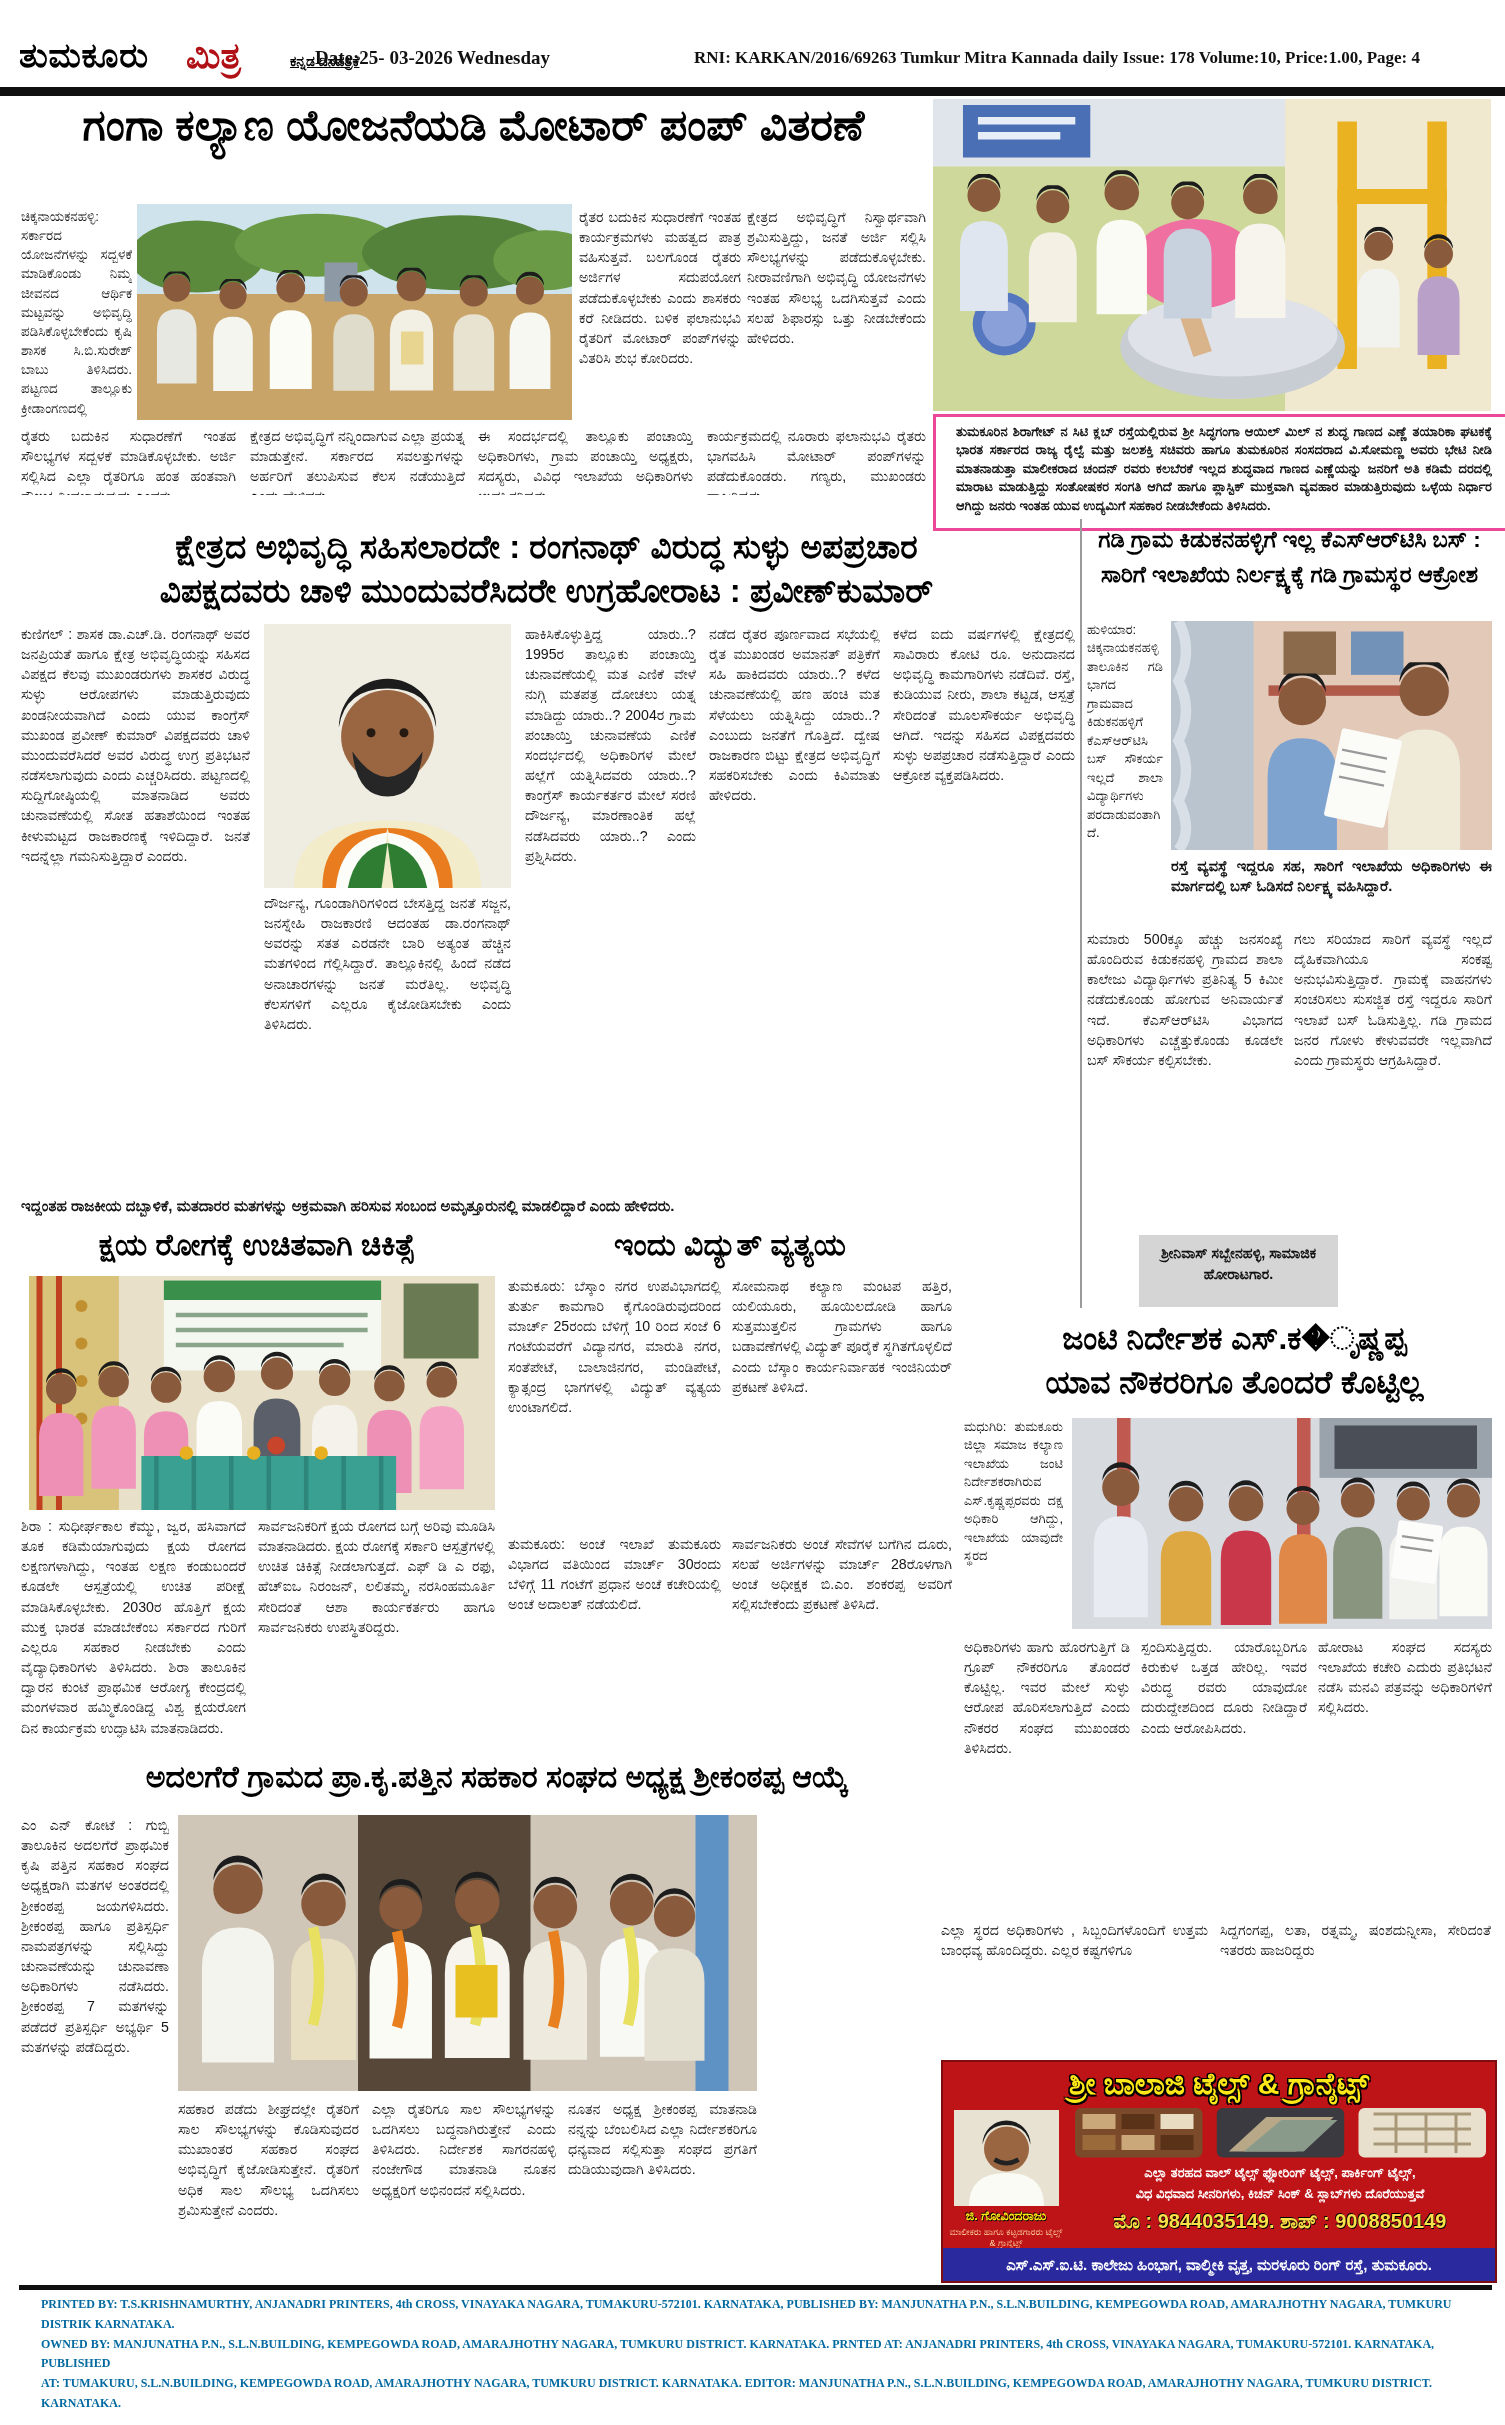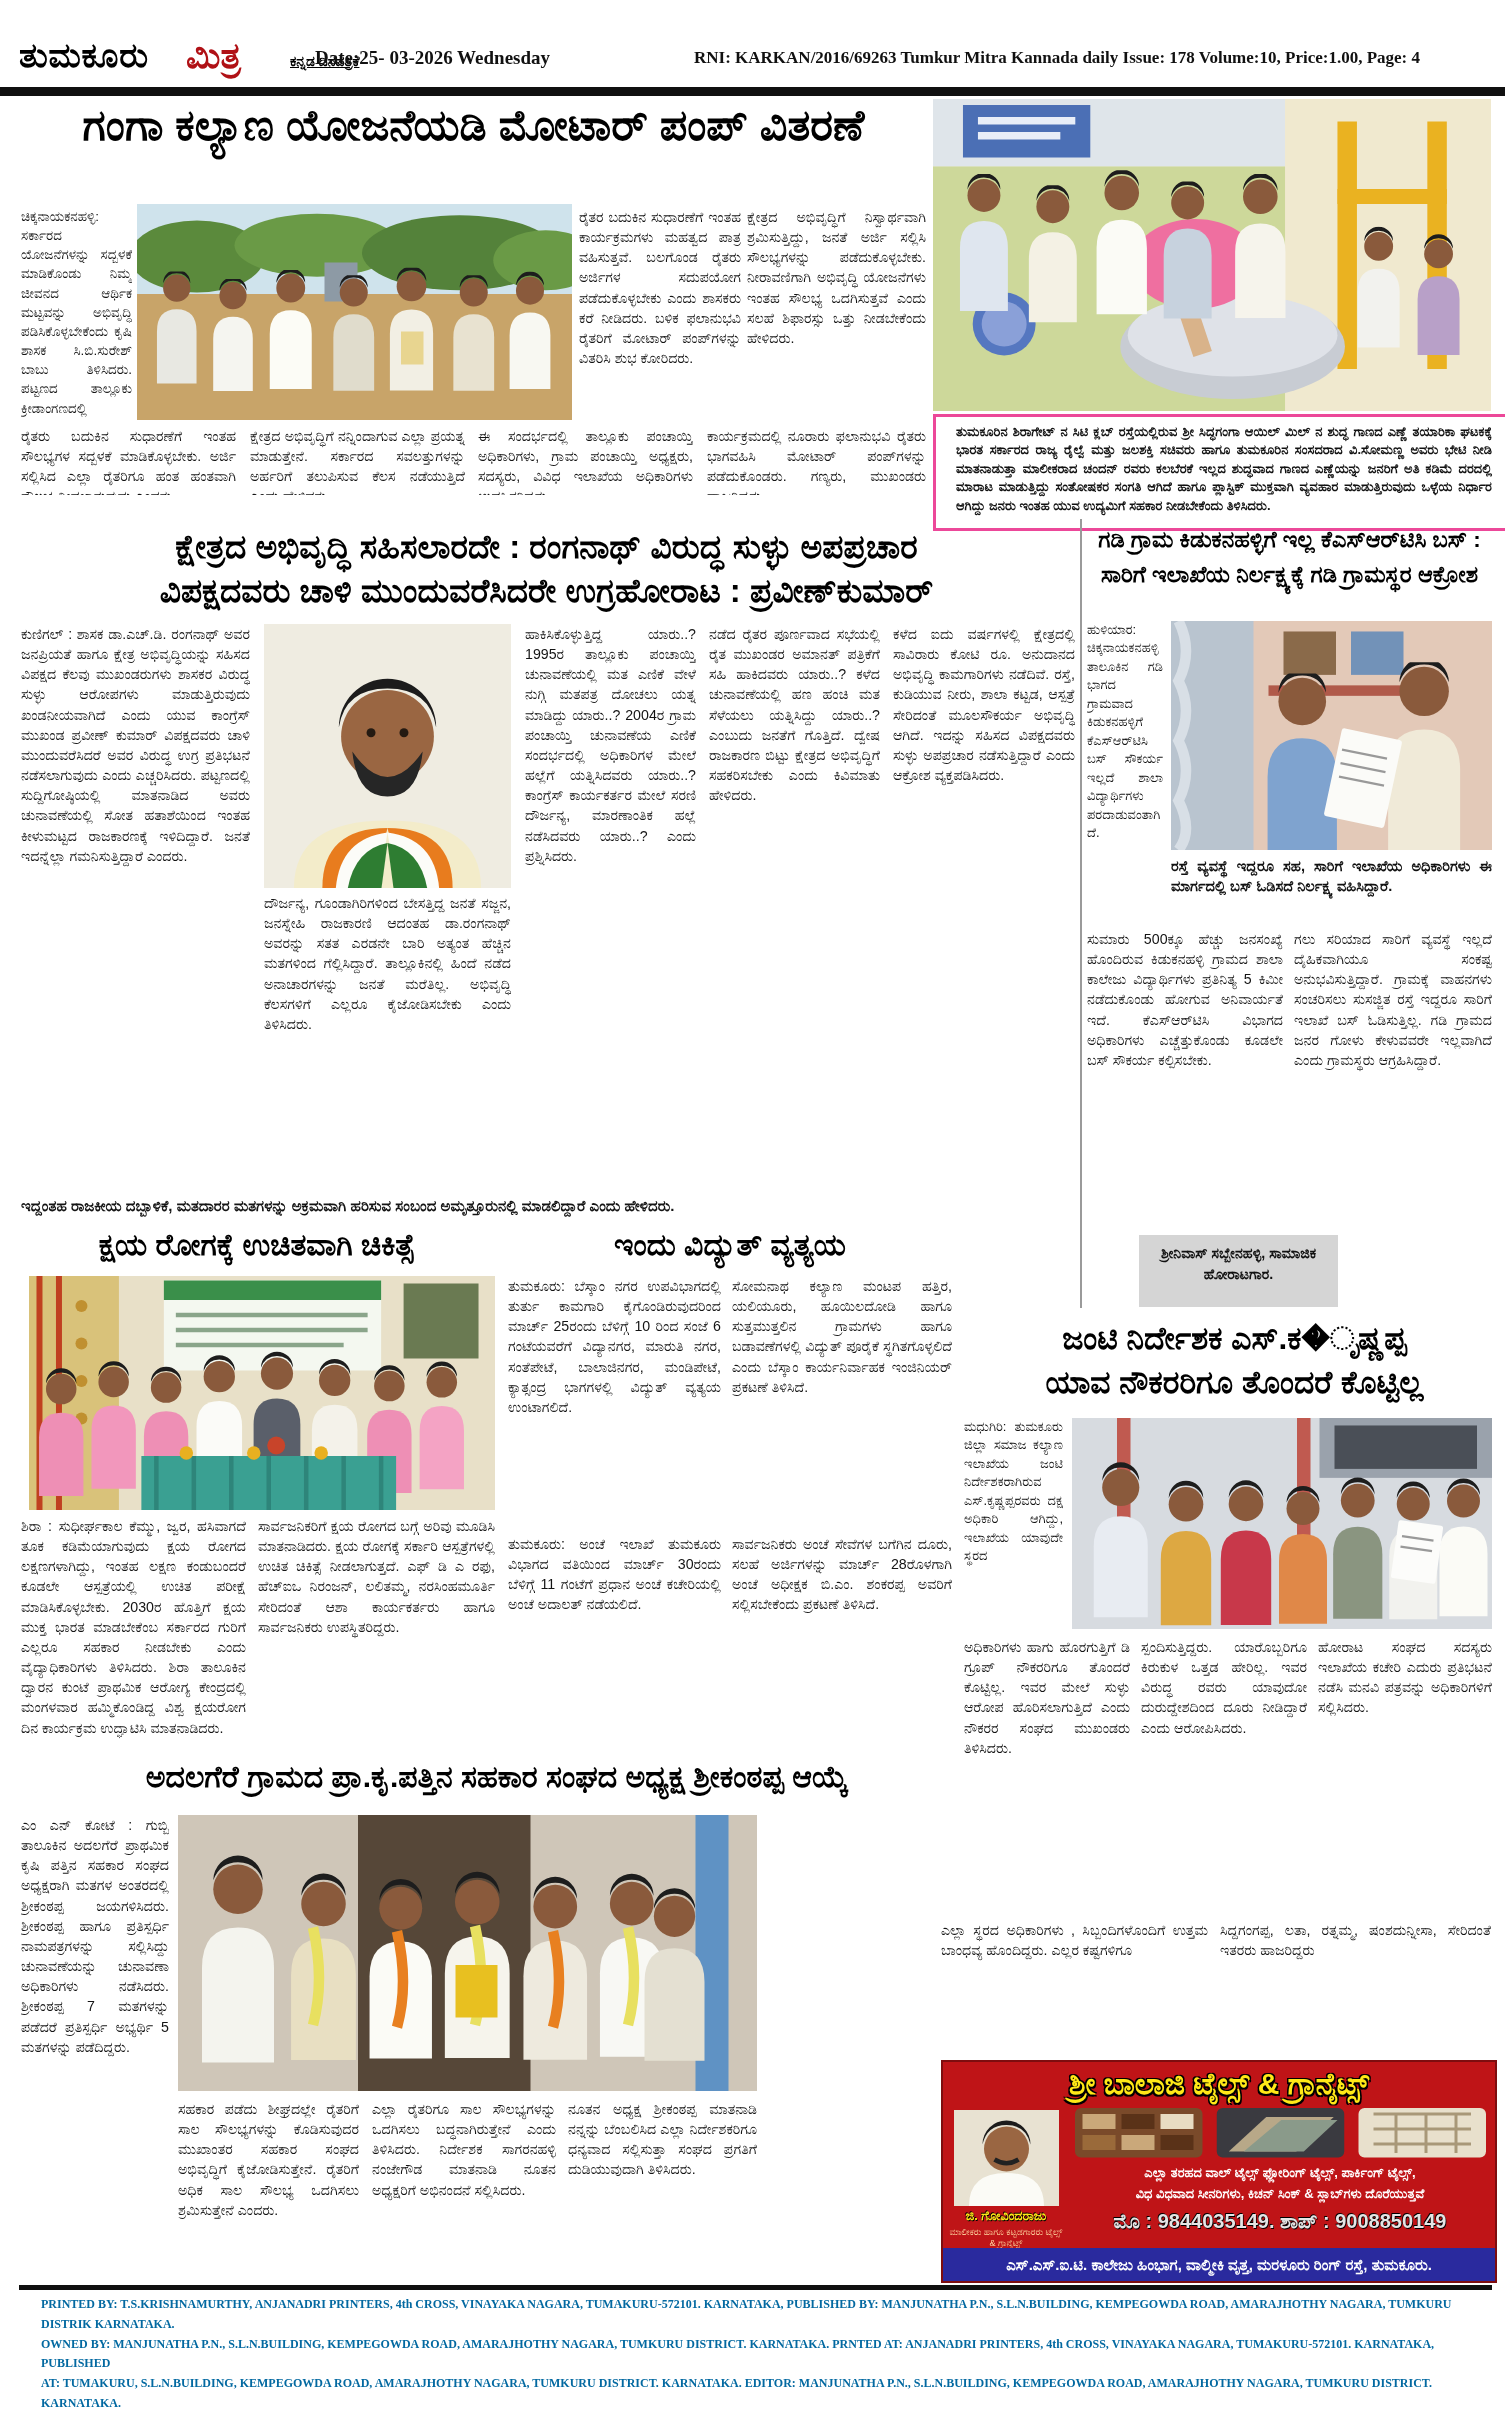--- a/index.html
+++ b/index.html
@@ -27,21 +27,21 @@
           padding:7.5px 6px;line-height:1.5;overflow:hidden;}
   .phcap{position:absolute;font-size:14.6px;font-weight:700;line-height:1.4;text-align:justify;overflow:hidden;}
   
   .ad{position:absolute;background:#bf1417;border:2.2px solid #7e0d0f;overflow:hidden;}
   .ad-title{text-align:center;font-size:30px;font-weight:700;color:#ffe817;padding-top:4.5px;
             text-shadow:-1.5px -1.5px 0 #000,1.5px -1.5px 0 #000,-1.5px 1.5px 0 #000,1.5px 1.5px 0 #000;}
   .ad-name{color:#ffe817;font-weight:700;font-size:12.7px;text-align:center;
            text-shadow:-0.7px -0.7px 0 #000,0.7px 0.7px 0 #000;}
   .ad-sub{color:#ffd9a0;font-weight:400;font-size:9px;text-align:center;}
   .ad-line{color:#fff;font-weight:700;font-size:13px;text-align:center;line-height:1.35;}
-  .ad-phone{color:#e5e5e5;font-weight:700;font-size:20px;text-align:center;
+  .ad-phone{color:#fde047;font-weight:700;font-size:20px;text-align:center;
             text-shadow:-0.7px -0.7px 0 #000,0.7px 0.7px 0 #000;}
   .ad-strip{position:absolute;left:0;right:0;bottom:0;height:33px;background:#2a2a9e;color:#fff;
             font-weight:700;font-size:15px;text-align:center;line-height:33px;}
   .footer-line{font-family:"Liberation Serif","DejaVu Serif",serif;font-size:12px;line-height:1.65;
                color:#0369a1;font-weight:700;}
 </style>
 </head>
 <body>
 
 <div id="page">

